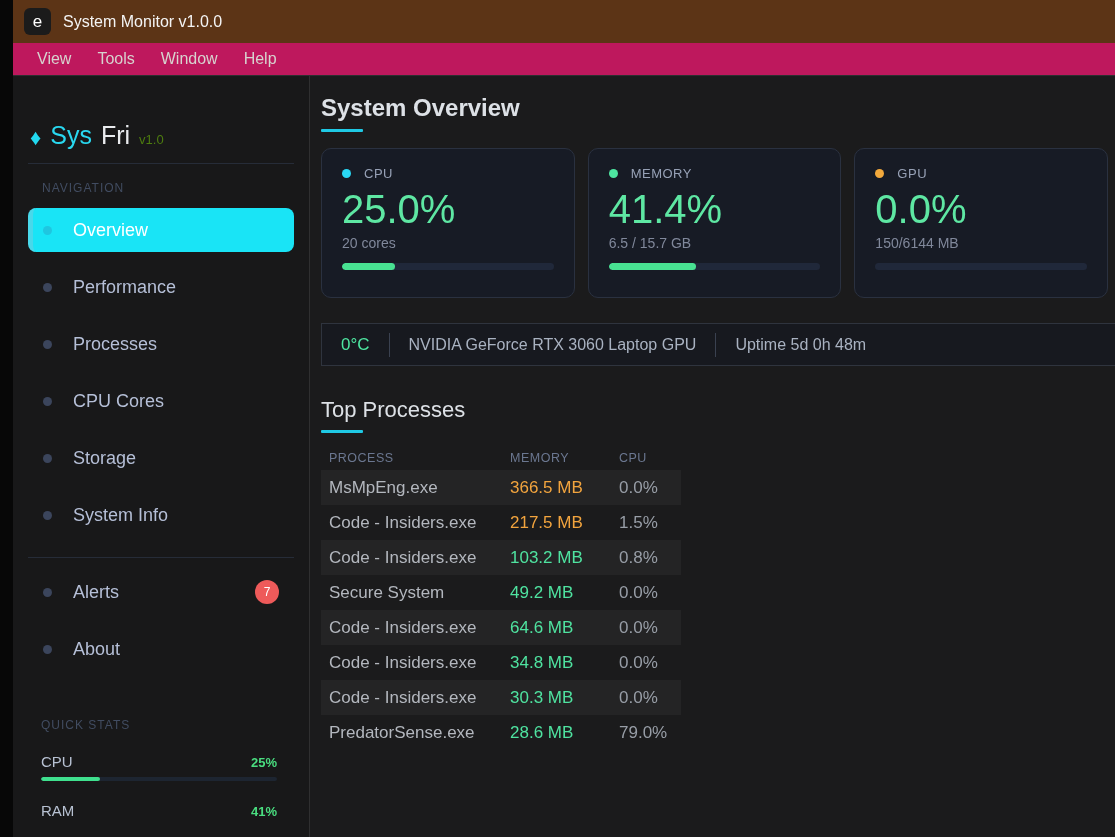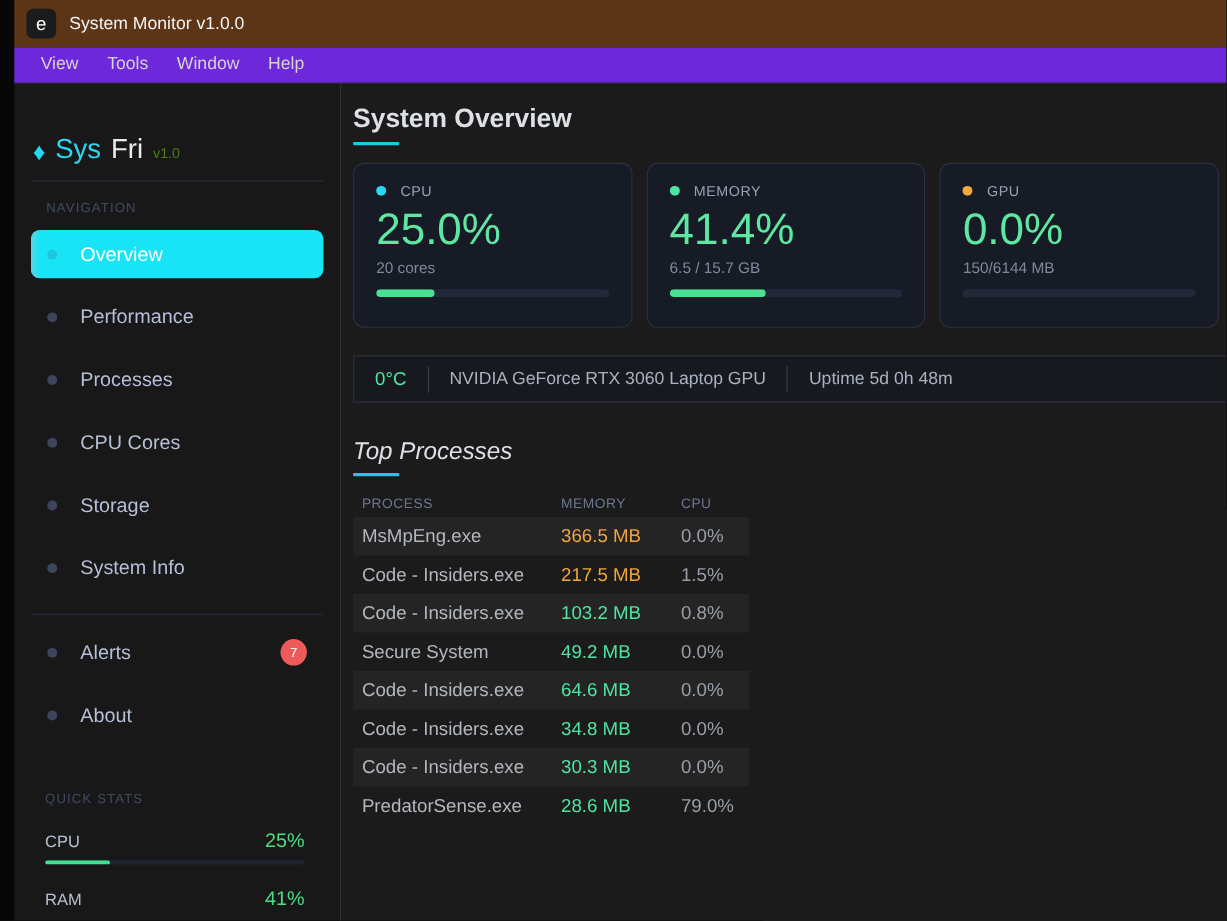--- a/index.html
+++ b/index.html
@@ -12,21 +12,21 @@
   }
   .app { margin-left:13px; width:1102px; height:837px; display:flex; flex-direction:column; }
 
   
   .titlebar { height:43px; background:#5c3416; display:flex; align-items:center; padding-left:11px; gap:12px; flex:none; }
   .app-icon { width:27px; height:27px; background:#1b1b1b; border-radius:6px; color:#fff;
               font-size:17px; display:flex; align-items:center; justify-content:center; }
   .win-title { color:#f4f4f4; font-size:16px; }
 
   
-  .menubar { height:33px; background:#6d28d9; border-bottom:1px solid #2e2e30; display:flex;
+  .menubar { height:33px; background:#be185d; border-bottom:1px solid #2e2e30; display:flex;
              align-items:center; padding-left:11px; flex:none; }
   .menu-item { color:#d7d3cf; font-size:16px; padding:4px 13px; cursor:default; }
 
   
   .main-area { flex:1; display:flex; min-height:0; }
 
   
   .sidebar { width:297px; flex:none; background:#181819; border-right:1px solid #2f2f30;
              padding:12px 15px 0 15px; display:flex; flex-direction:column; overflow:hidden; }
   .logo-row { display:flex; align-items:baseline; padding-left:2px; }
@@ -44,21 +44,21 @@
   .nav-item.active .nav-bullet { background:#1fc6e0; }
   .nav-badge { margin-left:auto; width:24px; height:24px; border-radius:50%; background:#ee5a5a;
                color:#fff; font-size:12px; display:flex; align-items:center; justify-content:center; flex:none; }
   .nav-list.secondary { margin-top:12px; }
   .divider.pre-secondary { margin-top:7px; }
   .quick { margin-top:34px; padding:0 17px 0 13px; }
   .quick-label { font-size:12px; letter-spacing:1px; color:#414c61; }
   .stat-block { margin-top:21px; }
   .stat-row { display:flex; justify-content:space-between; align-items:baseline; }
   .stat-name { color:#b7c1d2; font-size:15px; }
-  .stat-value { color:#4ade80; font-size:18px; }
+  .stat-value { color:#4ade80; font-size:13px;font-weight:bold; }
   .stat-bar { height:4px; background:#1d2531; border-radius:2px; margin-top:7px; overflow:hidden; }
   .stat-fill { height:100%; background:#3fe08e; border-radius:2px; }
 
   
   .content { flex:1; background:#1b1b1c; padding:18px 0 0 11px; min-width:0; }
   .page-title { font-size:24px; font-weight:700; color:#dde1e6; }
   .accent-underline { width:42px; height:3px; background:#1fc9e4; margin-top:7px; border-radius:1px; }
 
   .cards { display:flex; gap:13px; margin:16px 7px 0 0; }
   .card { flex:1; height:150px; background:#171b25; border:1px solid #2a3140; border-radius:10px;
@@ -70,21 +70,21 @@
   .card-sub { font-size:14px; color:#80889b; margin-top:3px; }
   .card-bar { height:7px; background:#20283a; border-radius:4px; margin-top:12px; overflow:hidden; }
   .card-fill { height:100%; background:#48e292; border-radius:4px; }
 
   .info-bar { margin-top:25px; height:43px; border:1px solid #2f343e; border-right:none;
               background:#17191f; display:flex; align-items:center; padding:0 19px; }
   .info-temp { color:#4ee6a1; font-size:17px; }
   .info-div { width:1px; height:24px; background:#3a4150; margin:0 19px; flex:none; }
   .info-text { color:#a9b2c1; font-size:16px; white-space:nowrap; }
 
-  .section-title { margin-top:31px; font-size:22px; font-weight:400; color:#dde1e6;font-style:italic; }
+  .section-title { margin-top:31px; font-size:22px; font-weight:400; color:#dde1e6; }
   .ptable { margin-top:13px; width:360px; }
   .thead { display:flex; align-items:center; height:24px; padding-left:8px;
            color:#6b7790; font-size:12.5px; letter-spacing:0.5px; }
   .col-name { width:181px; flex:none; }
   .col-mem { width:109px; flex:none; }
   .col-cpu { flex:1; }
   .tbody .trow { display:flex; align-items:center; height:35px; padding-left:8px; font-size:17px; }
   .tbody .trow:nth-child(odd) { background:#242425; }
   .p-name { color:#b3b7be; }
   .p-mem.tone-green { color:#4fe3a0; }

